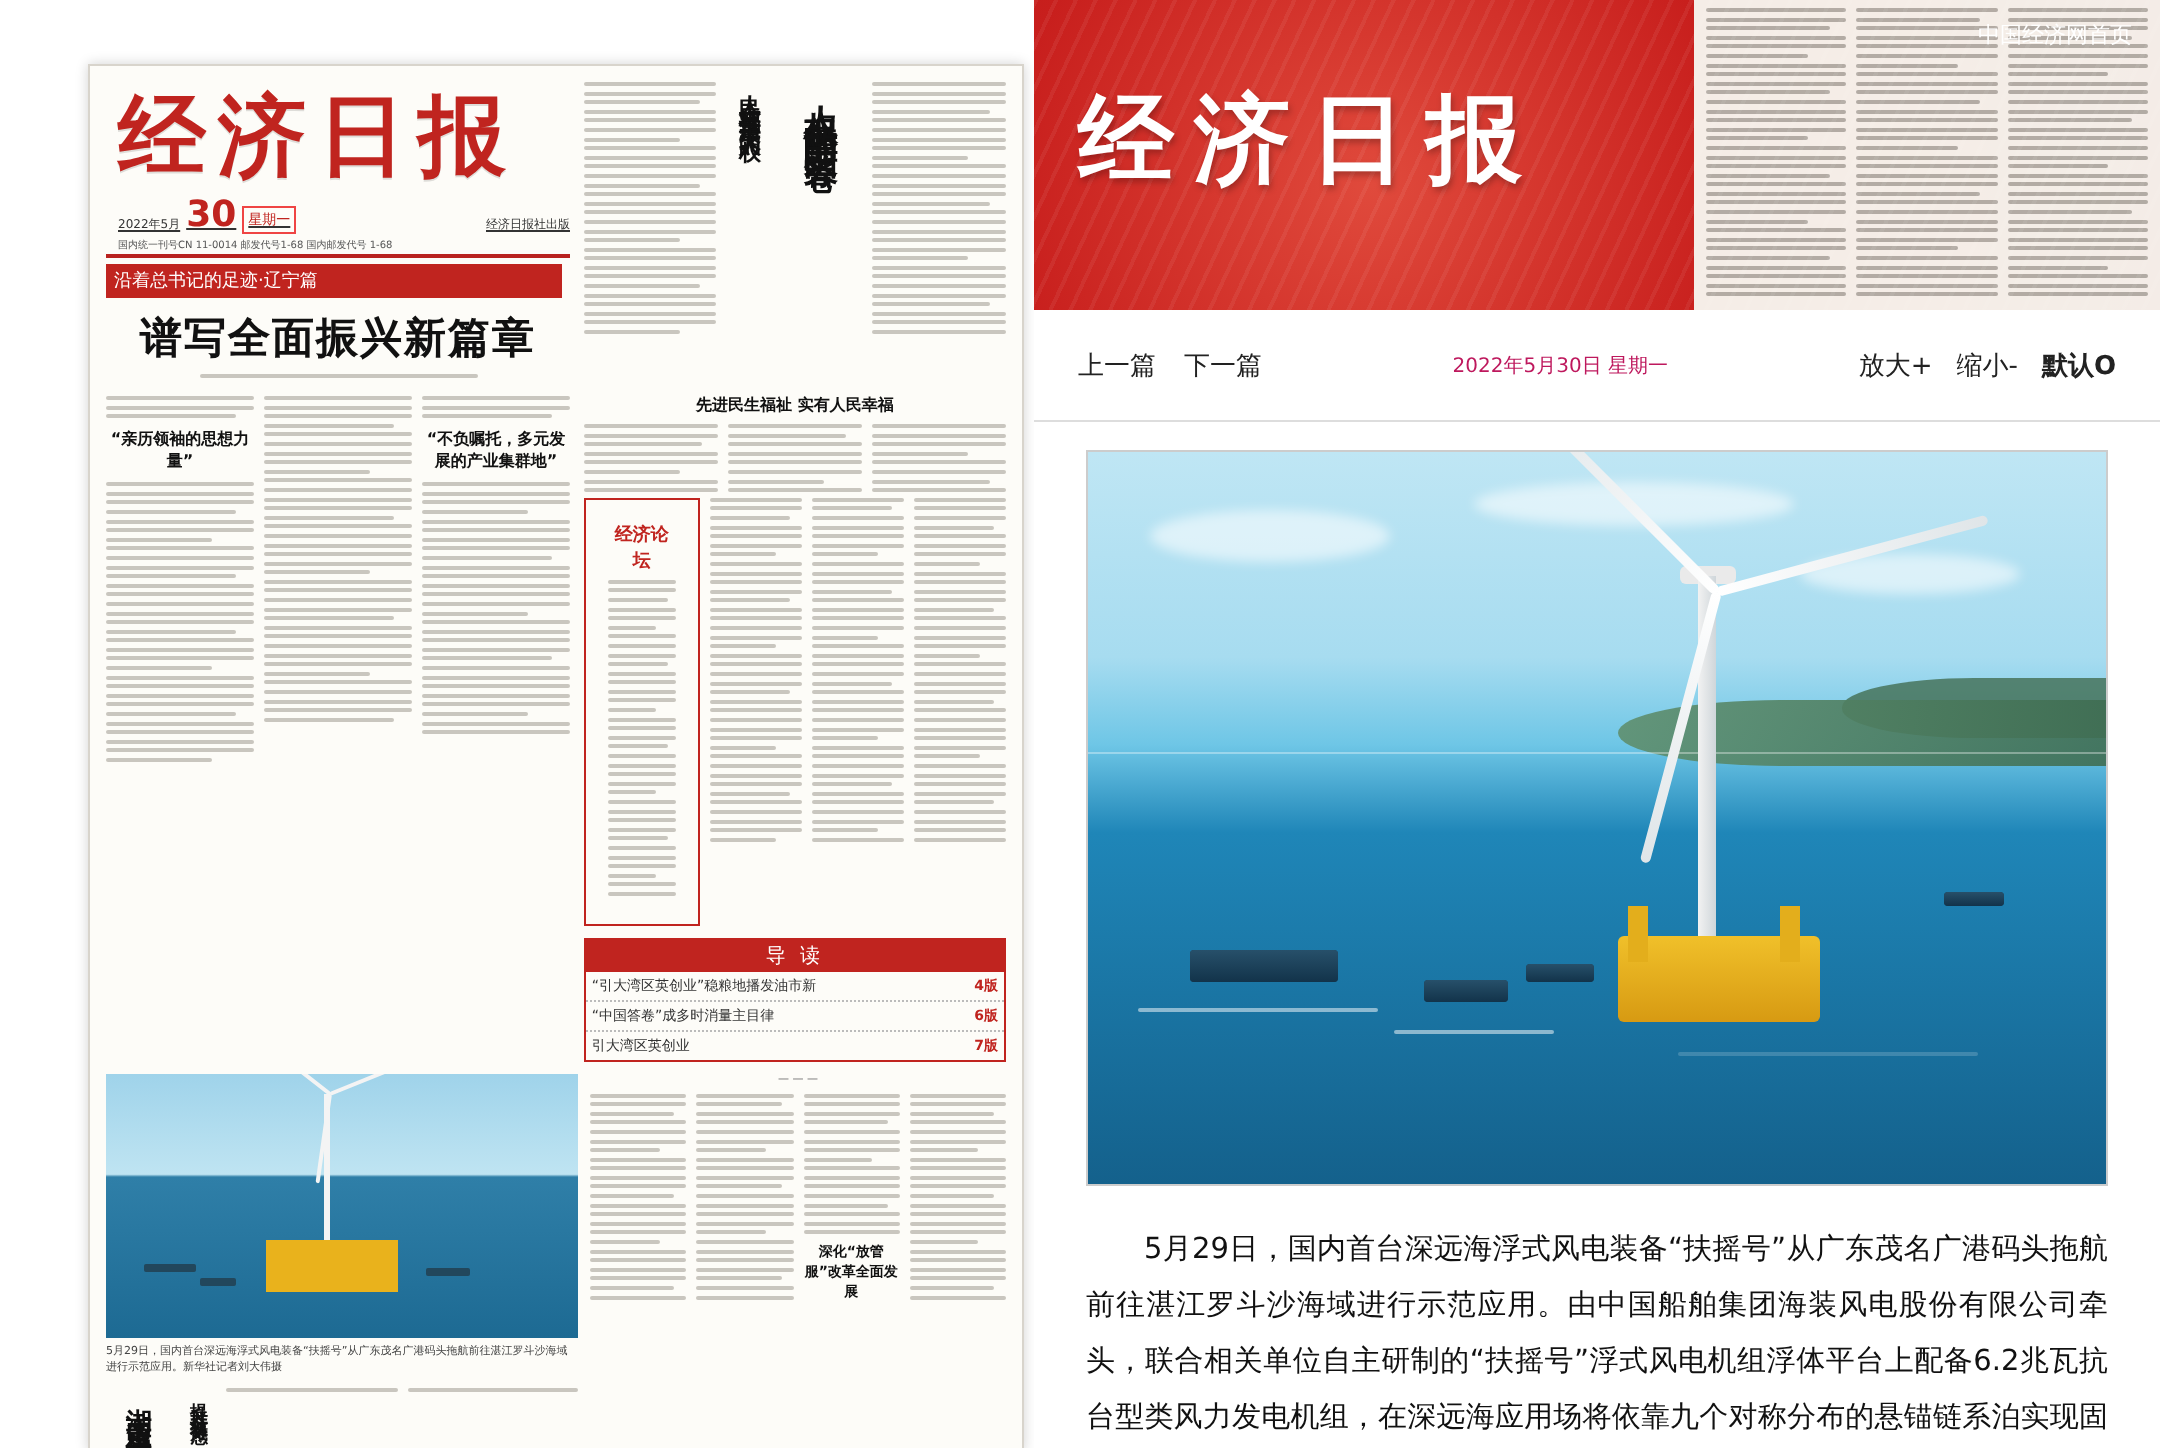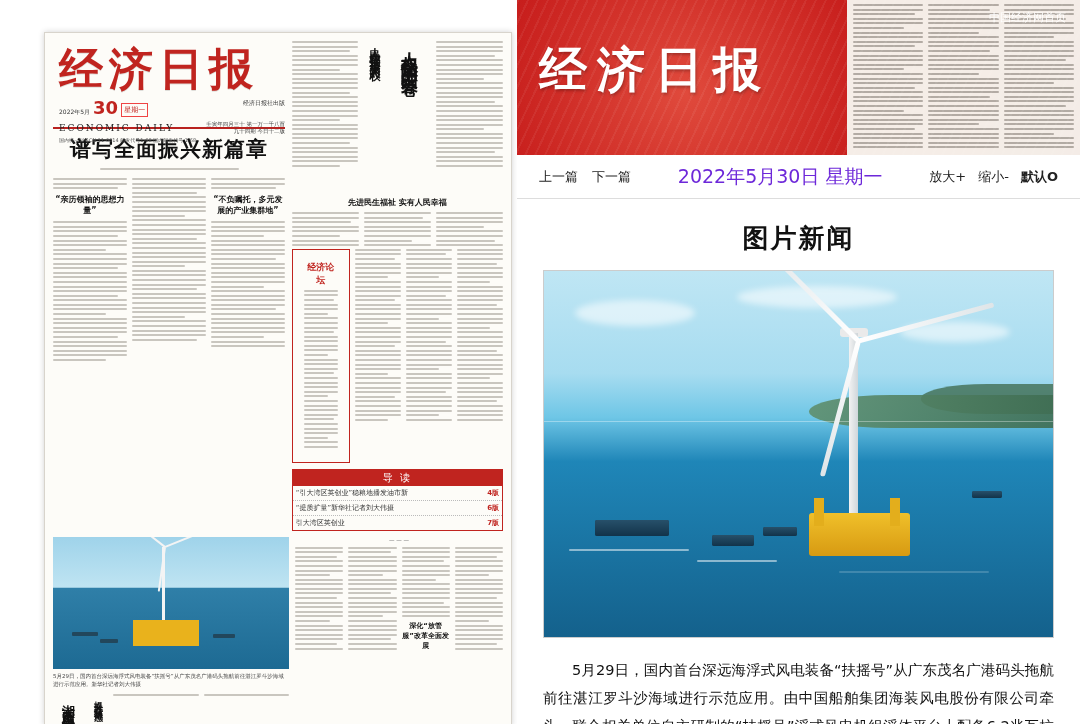--- a/index.html
+++ b/index.html
@@ -26,22 +26,22 @@
     position:relative;height:88px;border-bottom:2px solid #b9221f;
     width:232px;
   }
   .mast-title{
     font-family:"DejaVu Serif","Liberation Serif",serif;
     color:#c0241f;font-size:44px;font-weight:bold;letter-spacing:6px;
     line-height:60px;padding-left:6px;
     text-shadow:0 1px 0 rgba(0,0,0,.12);
   }
   .mast-sub{
-    display:flex;align-items:flex-start;gap:8px;padding-left:6px;
-    font-size:6px;color:#333;
+    display:flex;align-items:flex-end;gap:8px;padding-left:6px;
+    font-size:6px;color:#333;text-decoration:underline;
   }
   .mast-date{
     border:1px solid #ef4444;color:#c0241f;font-size:7px;padding:1px 2px;
   }
   .mast-big-date{color:#c0241f;font-size:18px;font-weight:bold;line-height:1;}
   .mast-en{
     font-family:"DejaVu Serif","Liberation Serif",serif;
     font-size:9px;letter-spacing:2px;color:#222;
   }
 
@@ -123,25 +123,25 @@
     font-family:"DejaVu Serif","Liberation Serif",serif;
     font-size:48px;font-weight:bold;color:#fff;letter-spacing:10px;
     text-shadow:1px 2px 3px rgba(0,0,0,.25);
   }
   .news-strip{
     position:absolute;left:330px;top:0;width:233px;height:155px;
     background:#f7f4ee;opacity:.97;
     padding:4px 6px;box-sizing:border-box;overflow:hidden;
   }
   .toolbar{
-    height:44px;border-bottom:1px solid #ddd;display:flex;align-items:center;
+    height:56px;border-bottom:1px solid #ddd;display:flex;align-items:center;
     padding:0 22px;box-sizing:border-box;font-size:13px;color:#333;
   }
   .tb-left{display:flex;gap:14px;}
-  .tb-center{flex:1;text-align:center;font-size:19px;color:#6d28d9;}
+  .tb-center{flex:1;text-align:center;font-size:10px;color:#be185d;}
   .tb-right{display:flex;gap:12px;align-items:center;}
   .tb-link{color:#222;text-decoration:none;cursor:pointer;}
   .tb-right .zoom{font-size:13px;}
   .tb-right .dot{font-weight:bold;}
 
   .article{padding:14px 26px 0 26px;}
   .art-title{
     text-align:center;font-size:26px;font-weight:bold;color:#111;
     font-family:"DejaVu Serif","Liberation Serif",serif;letter-spacing:2px;
     margin:8px 0 14px 0;
@@ -201,28 +201,24 @@
               <div style="display:flex;align-items:flex-end;gap:3px;">
                 <span>2022年5月</span>
                 <span class="mast-big-date">30</span>
                 <span class="mast-date">星期一</span>
               </div>
               <div style="flex:1"></div>
               <div style="text-align:right;font-size:6px;line-height:8px;">
                 <div>经济日报社出版</div>
               </div>
             </div>
-            <div style="display:flex;align-items:center;gap:6px;padding-left:6px;margin-top:4px;">
-              <div class="mast-en">ECONOMIC DAILY</div>
-              <div style="flex:1"></div>
-              <div style="font-size:5.5px;color:#444;text-align:right;line-height:7px;width:80px;">壬寅年四月三十  第一万一千八百九十四期  今日十二版</div>
-            </div>
             <div style="font-size:5px;color:#555;padding-left:6px;margin-top:2px;">国内统一刊号CN 11-0014  邮发代号1-68  国内邮发代号 1-68</div>
           </div>
 
+          <div class="redbar">沿着总书记的足迹·辽宁篇</div>
           <div class="headline1">谱写全面振兴新篇章</div>
 
           <div style="font-size:6px;color:#444;text-align:center;margin-bottom:4px;">
             <span class="ln m" style="display:inline-block;width:60%;"></span>
           </div>
 
           <div class="fake-col" style="width:232px;">
             <div class="lines">
               <div class="ln"></div>
                 <div class="ln"></div>
@@ -607,21 +603,21 @@
 
           <div style="margin-top:6px;border:1px solid #c0241f;">
             <div class="guide-head">导 读</div>
             <div style="display:flex;">
               <div style="flex:1;">
                 <div class="guide-row">
                   <span>“引大湾区英创业”稳粮地播发油市新</span>
                   <span class="pg">4版</span>
                 </div>
                 <div class="guide-row">
-                  <span>“提质扩量”新华社记者刘大伟摄</span>
+                  <span>“中国答卷”成多时消量主目律</span>
                   <span class="pg">6版</span>
                 </div>
                 <div class="guide-row" style="border-bottom:none;">
                   <span>引大湾区英创业</span>
                   <span class="pg">7版</span>
                 </div>
               </div>
             </div>
           </div>
         </div>
@@ -888,21 +884,20 @@
       </div>
       <div class="tb-center">2022年5月30日 星期一</div>
       <div class="tb-right">
         <a class="tb-link zoom" href="#">放大+</a>
         <a class="tb-link zoom" href="#">缩小-</a>
         <a class="tb-link dot" href="#">默认O</a>
       </div>
     </div>
 
     <div class="article">
-      <div class="art-title">图片新闻</div>
 
       <div class="art-photo">
         <div class="sky-cloud" style="left:6%;top:8%;width:120px;height:26px;"></div>
         <div class="sky-cloud" style="left:38%;top:4%;width:160px;height:22px;"></div>
         <div class="sky-cloud" style="left:70%;top:14%;width:110px;height:20px;"></div>
         <div class="coast2"></div>
         <div class="coast"></div>
         <div class="horizon"></div>
 
         <div class="nacelle"></div>

